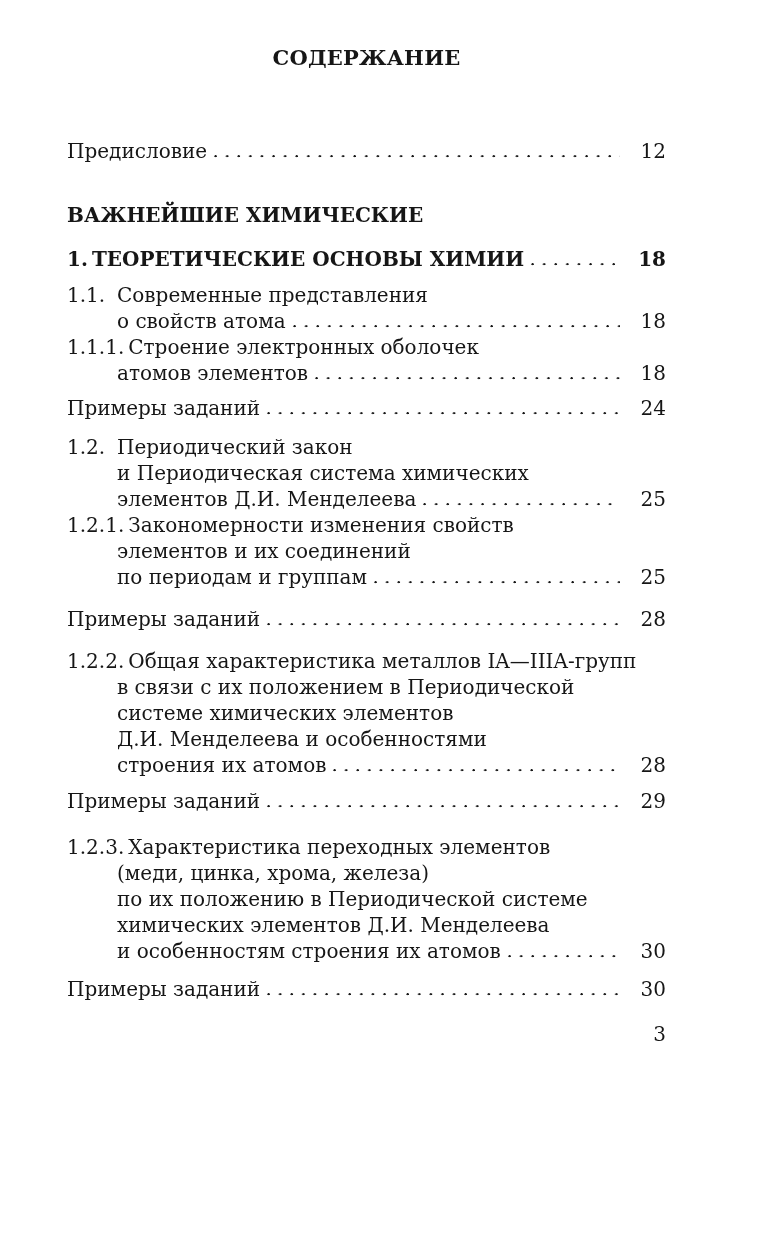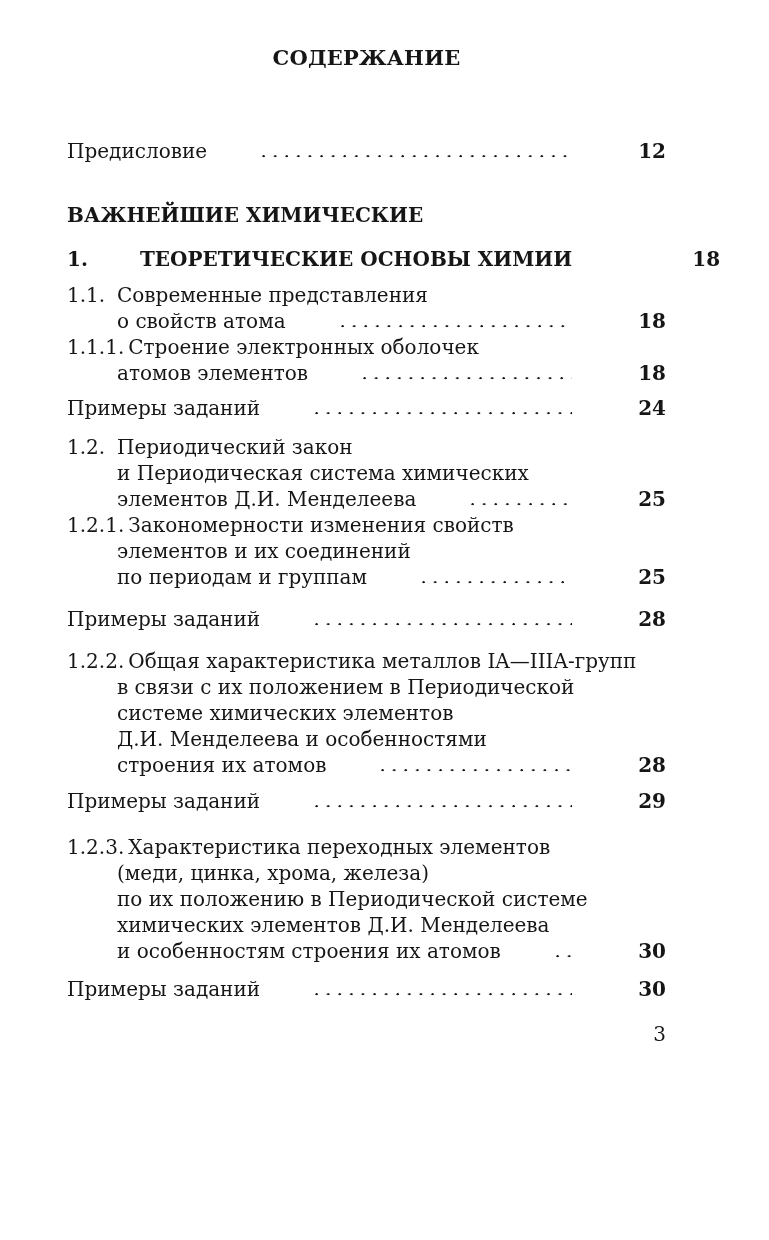--- a/index.html
+++ b/index.html
@@ -22,35 +22,35 @@
     padding-top:44px;
     height:27px;
     line-height:27px;
     text-align:center;
     font-size:21px;
     font-weight:700;
     letter-spacing:0.2px;
   }
   .entry{margin:0;}
   .entry.bold{font-weight:700;}
-  .row{white-space:nowrap;gap:48px;}
+  .row{white-space:nowrap;}
   .flex{display:flex;align-items:baseline;}
   .cont{padding-left:50px;}
   .label{display:inline-block;margin-right:4px;}
   .label.w50{min-width:50px;margin-right:0;}
   .flex .txt{flex:0 0 auto;}
   .leader{
     flex:1 1 auto;
     height:5px;
     margin:0 14px 0 6px;
     background-image:radial-gradient(circle 1.35px at 2.5px 3.2px, #161616 0, #161616 0.95px, rgba(22,22,22,0) 1.35px);
     background-size:11.6px 5px;
     background-repeat:repeat-x;
   }
-  .pg{flex:0 0 auto;min-width:32px;text-align:right;font-weight:bold;}
+  .pg{flex:0 0 auto;min-width:32px;text-align:right;}
   .folio{margin-top:19px;text-align:right;}
   
   .mt67{margin-top:67px;} .mt38{margin-top:38px;} .mt18{margin-top:18px;}
   .mt10{margin-top:10px;} .mt0{margin-top:0;}   .mt9{margin-top:9px;}
   .mt19{margin-top:13px;} .mt16{margin-top:16px;} .mt20{margin-top:20px;}
   .mt12{margin-top:12px;}
 </style>
 </head>
 <body>
 

